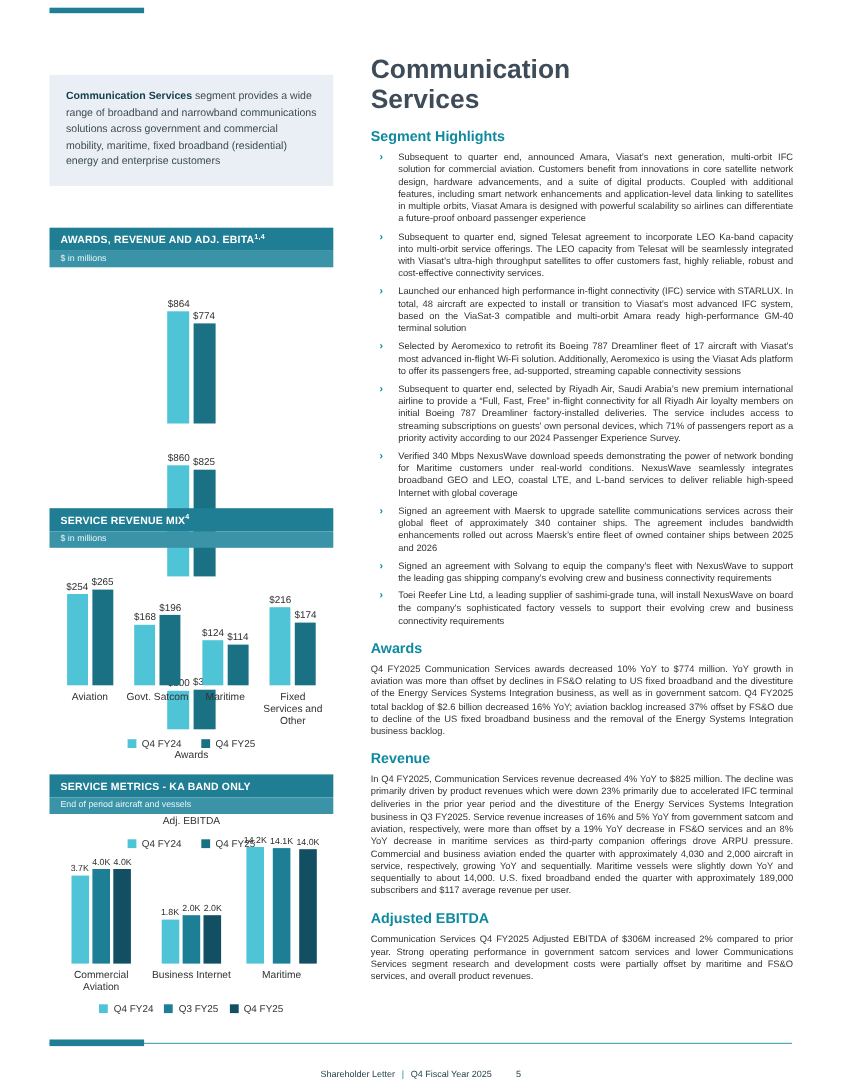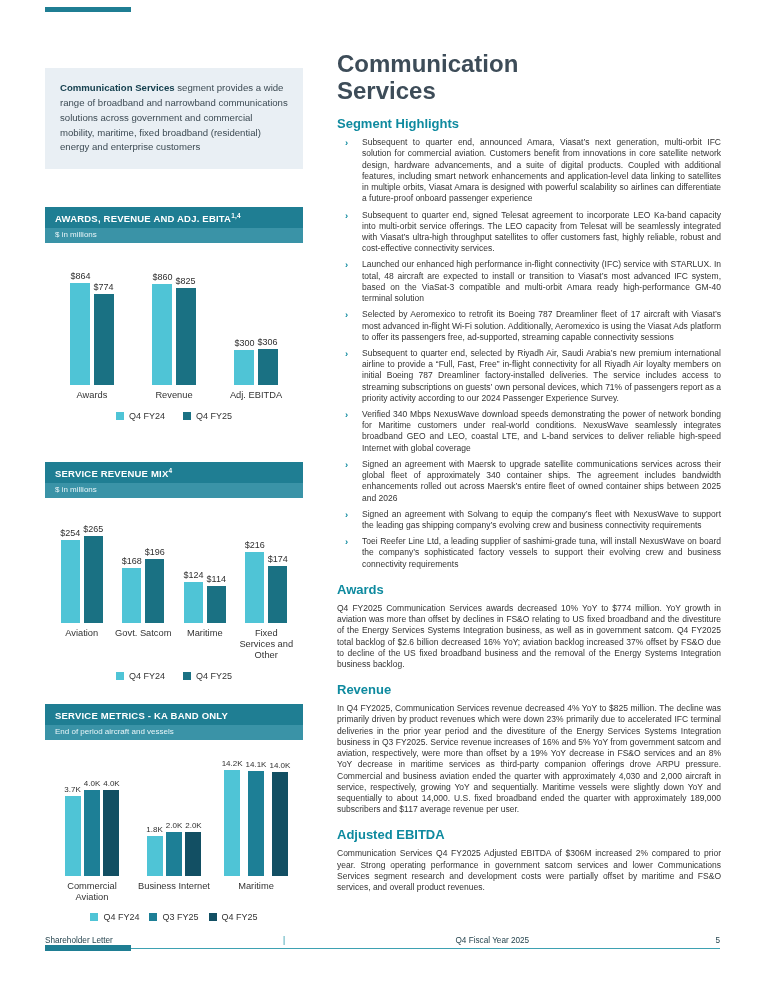--- a/index.html
+++ b/index.html
@@ -9,21 +9,21 @@
     width: 765px; height: 990px;
     font-family: "Liberation Sans", sans-serif;
     overflow: hidden;
     color: #333;
   }
 
   
   .top-accent { position:absolute; left:45px; top:7px; width:86px; height:5px; background:var(--header-bg); }
   .footer-rule { position:absolute; left:45px; top:948px; width:675px; height:1px; background:var(--teal-accent); opacity:.8; }
   .footer-accent { position:absolute; left:45px; top:945px; width:86px; height:6px; background:var(--header-bg); }
-  .footer { position:absolute; left:45px; top:936px; width:675px; display:flex; justify-content:space-between; align-items:baseline; gap:6px; font-size:8.2px; color:#27454f; }
+  .footer { position:absolute; left:45px; top:972px; width:675px; display:flex; justify-content:center; align-items:baseline; gap:6px; font-size:8.2px; color:#27454f; }
   .fsep { color:var(--teal-accent); }
   .fpage { margin-left:16px; }
 
   
   .intro-box { position:absolute; left:45px; top:68px; width:258px; background:var(--intro-bg); padding:13px 15px 14px; }
   .intro-box p { font-size:9.6px; line-height:1.55; color:#3d4b54; }
   .intro-box strong { color:#16404f; }
 
   
   .chart-card { position:absolute; left:45px; width:258px; }
@@ -55,21 +55,21 @@
 
 <div class="top-accent"></div>
 
 <section class="intro-box">
   <p><strong>Communication Services</strong> <span>segment provides a wide range of broadband and narrowband communications solutions across government and commercial mobility, maritime, fixed broadband (residential) energy and enterprise customers</span></p>
 </section>
 
 <section class="chart-card" style="top:207px; --bw:20px; --cellh:126px; --catH:12px">
   <header class="chart-header"><span>AWARDS, REVENUE AND ADJ. EBITA</span><sup>1,4</sup></header>
   <div class="chart-sub">$ in millions</div>
-  <div class="chart-grid" style="grid-template-columns: repeat(3, 1fr);">
+  <div class="chart-grid" style="grid-template-columns: repeat(1, 1fr); gap: 13px;">
       <div class="bar-cell">
         <div class="bar-wrap">
           <div class="bar-label">$864</div>
           <div class="bar" style="height: 102px; background: rgb(79, 196, 214);"></div>
         </div>
         <div class="bar-wrap">
           <div class="bar-label">$774</div>
           <div class="bar" style="height: 91px; background: rgb(26, 113, 131);"></div>
         </div>
       </div>

